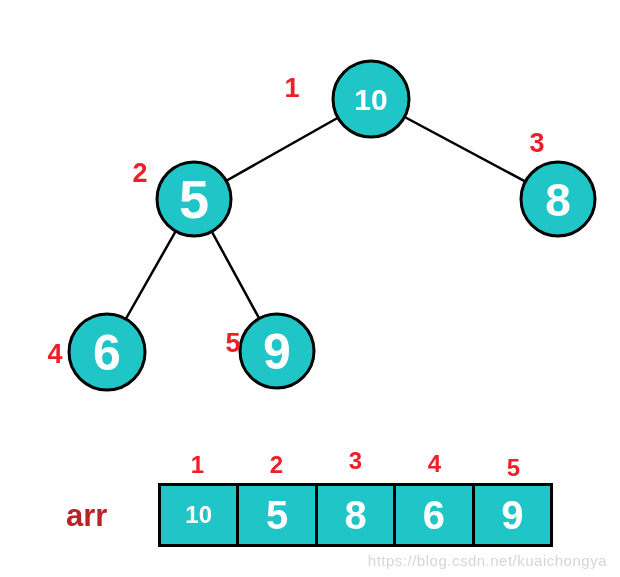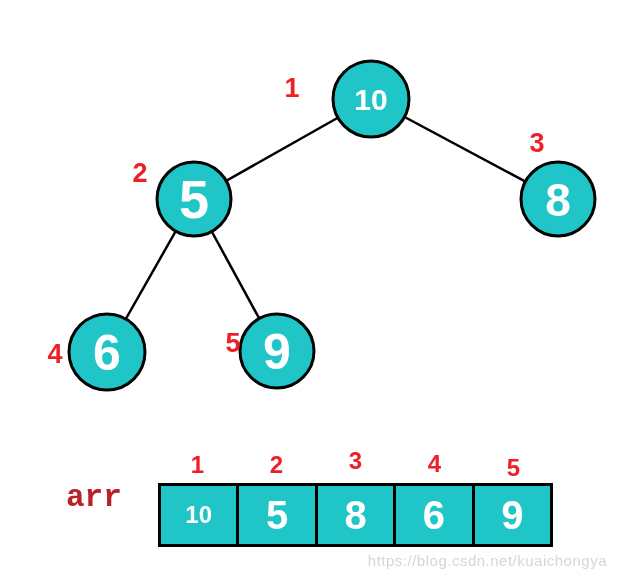--- a/index.html
+++ b/index.html
@@ -36,25 +36,24 @@
   }
   .node-index {
     fill: #ee2027;
     font-weight: bold;
     font-size: 27px;
     text-anchor: middle;
   }
   .arr-label {
     position: absolute;
     left: 66px;
-    top: 480px;
+    top: 498px;
     font-size: 31px;
     font-weight: bold;
     color: #b92227;
-    font-family: Liberation Mono, monospace;
   }
   .array-index-row {
     position: absolute;
     left: 158px;
     top: 451px;
     width: 395px;
     display: flex;
   }
   .array-index-row > div {
     flex: 1;

